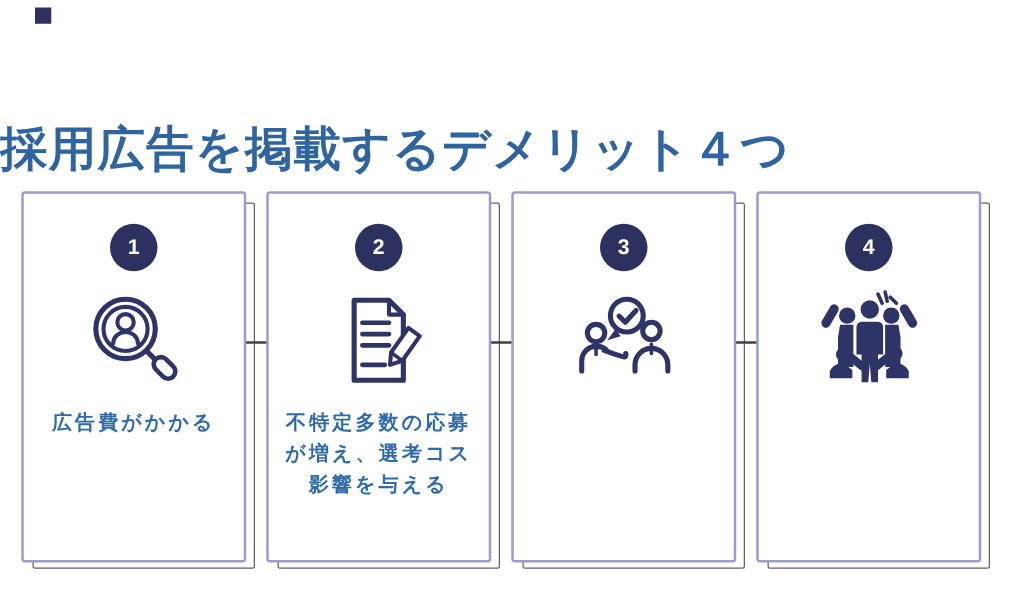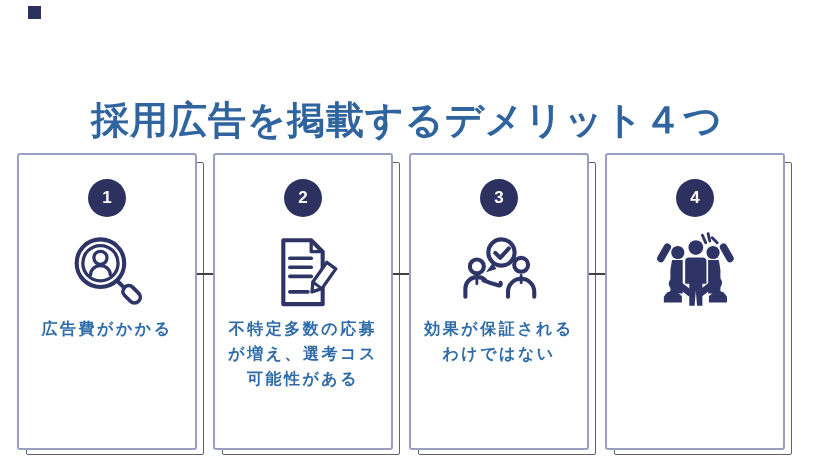--- a/index.html
+++ b/index.html
@@ -4,21 +4,21 @@
 <style>
   html,body{margin:0;padding:0;}
   body{
     width:814px;height:472px;position:relative;background:#ffffff;overflow:hidden;
     font-family:"Liberation Sans","DejaVu Sans",sans-serif;
   }
   .corner-square{
     position:absolute;left:28px;top:6px;width:13px;height:13px;background:#2D3160;
   }
   .title{
-    position:absolute;top:72px;left:0;width:814px;text-align:center;
+    position:absolute;top:72px;left:0;width:814px;
     font-size:38px;font-weight:800;color:#2F649E;letter-spacing:1px;line-height:46px;
     white-space:nowrap;
   }
   .cards{
     position:absolute;left:17px;top:153px;display:flex;gap:16px;
   }
   .card{
     position:relative;box-sizing:border-box;width:180px;height:297px;
     background:#ffffff;border:2px solid #9A9EC2;border-radius:3px;
     display:flex;flex-direction:column;align-items:center;
@@ -29,21 +29,21 @@
   }
   .badge{
     margin-top:24px;width:38px;height:38px;border-radius:50%;background:#2D3160;
     color:#ffffff;font-weight:bold;font-size:17px;
     display:flex;align-items:center;justify-content:center;flex:0 0 auto;
   }
   .icon-wrap{
     height:82px;margin-top:15px;display:flex;align-items:center;justify-content:center;
   }
   .card-text{
-    margin-top:2px;padding:0 6px;text-align:center;white-space:pre-line;
+    margin-top:12px;padding:0 6px;text-align:center;white-space:pre-line;
     color:#2E6BA8;font-weight:bold;font-size:16px;line-height:25px;letter-spacing:2.5px;
   }
   .connector{
     position:absolute;top:273px;height:2px;background:#3F3F47;
   }
   .connector.c1{left:193px;width:24px;}
   .connector.c2{left:389px;width:24px;}
   .connector.c3{left:585px;width:24px;}
   svg{display:block;}
 </style>
@@ -84,41 +84,39 @@
         <line x1="34" y1="32" x2="60" y2="32" stroke-width="4.5"></line>
         <line x1="34" y1="43" x2="60" y2="43" stroke-width="4.5"></line>
         <line x1="34" y1="54" x2="60" y2="54" stroke-width="4.5"></line>
         <line x1="34" y1="73" x2="56" y2="73" stroke-width="4.5"></line>
         <path d="M79,37 l11,8 -17,24 -12,4 1,-12 z" fill="#ffffff" stroke-width="4"></path>
         <path d="M62,61 l11,8" stroke-width="3.5"></path>
       </svg>
     </div>
     <div class="card-text">不特定多数の応募
 が増え、選考コス
-可能性がある</div>
+影響を与える</div>
   </div>
 
   <div class="card">
     <div class="badge">3</div>
     <div class="icon-wrap">
       <svg width="88" height="82" viewBox="0 0 100 100" fill="none" stroke="#2E3566" stroke-linecap="round" stroke-linejoin="round">
         <circle cx="53" cy="25" r="16" stroke-width="5"></circle>
         <path d="M45.5,25.5 l6,6 10.5,-11.5" stroke-width="5"></path>
         <path d="M42,38 l-8,11 13,-4 z" fill="#2E3566" stroke="none"></path>
         <circle cx="23" cy="42" r="8.5" stroke-width="5"></circle>
         <path d="M9,79 V69 a14,14 0 0 1 14,-14 h1 a13,13 0 0 1 9,3.5" stroke-width="5"></path>
         <path d="M31,59 q10,4 18,6 q4,1 3,-3" stroke-width="5"></path>
         <path d="M23,56 v7" stroke-width="3.5"></path>
         <circle cx="77" cy="40" r="8.5" stroke-width="5"></circle>
         <path d="M61,79 v-6 a16,16 0 0 1 32,0 v6" stroke-width="5"></path>
         <path d="M77,53 v9" stroke-width="3.5"></path>
       </svg>
     </div>
-    <div class="card-text">効果が保証される
-わけではない</div>
   </div>
 
   <div class="card">
     <div class="badge">4</div>
     <div class="icon-wrap">
       <svg width="84" height="82" viewBox="0 0 100 100" fill="#2E3566" stroke="none">
         <path d="M59,4 l4,9 M66,2 l2,9 M71,7 l6,6" stroke="#2E3566" stroke-width="3.5" stroke-linecap="round" fill="none"></path>
         <circle cx="29" cy="25" r="8"></circle>
         <circle cx="51" cy="19" r="9"></circle>
         <circle cx="72" cy="25" r="8"></circle>

